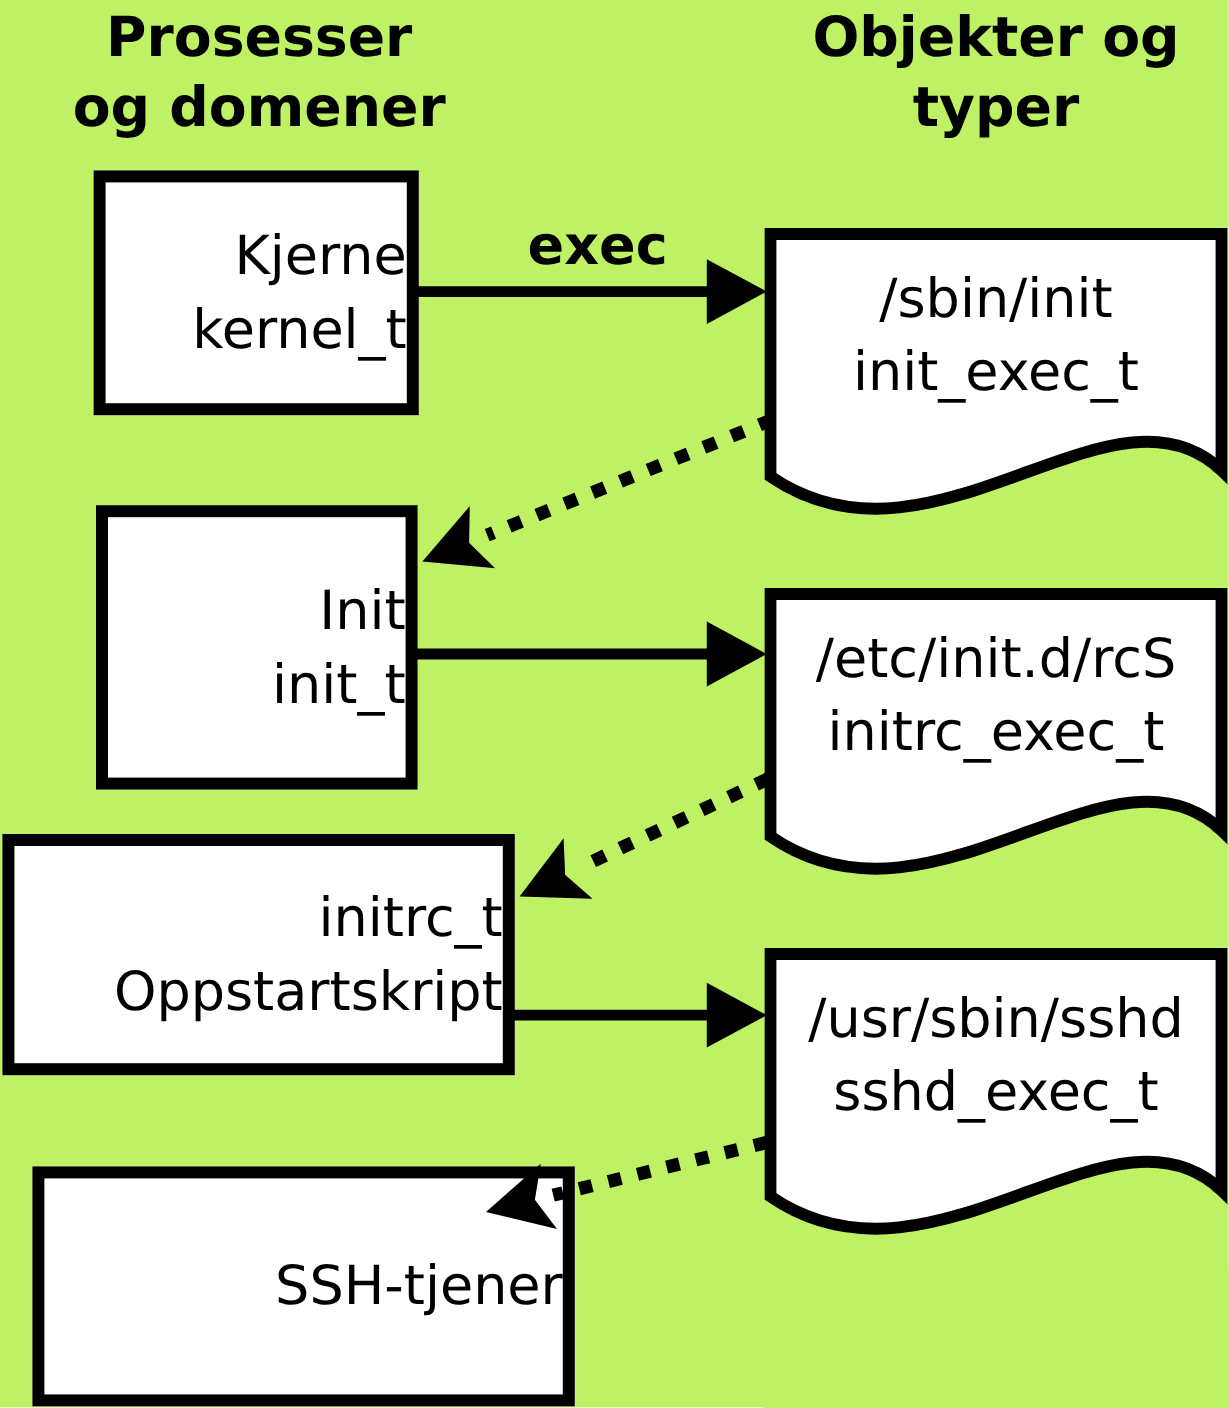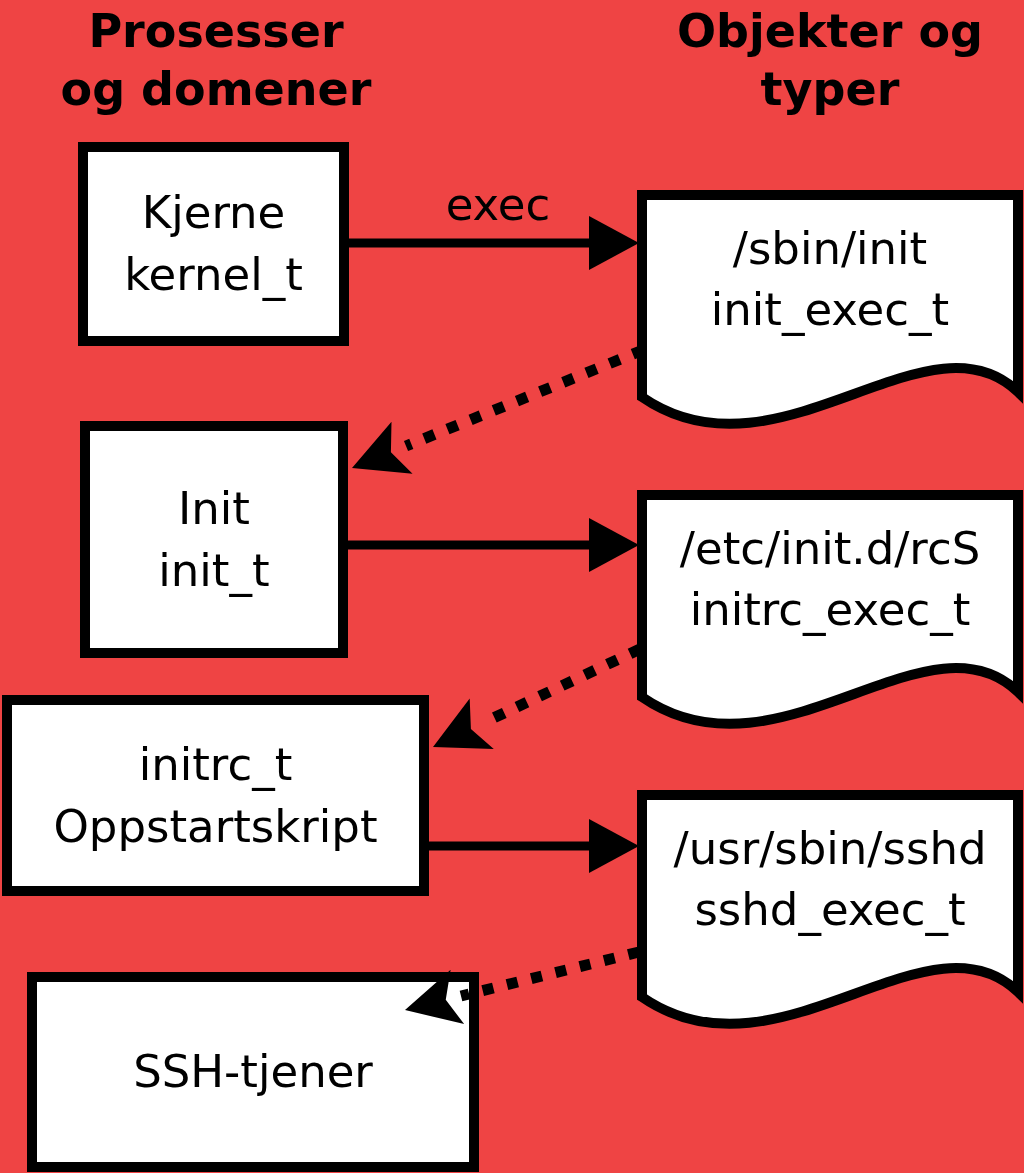--- a/index.html
+++ b/index.html
@@ -1,37 +1,37 @@
 <!DOCTYPE html>
 <html><head>
 <meta charset="utf-8">
 <style>
   html,body{margin:0;padding:0;background:#fff;}
   .canvas{
-    position:relative;width:1024px;height:1173px;background:#ef4444;
+    position:relative;width:1024px;height:1173px;background:#bef264;
     font-family:"DejaVu Sans","Liberation Sans",sans-serif;color:#000;overflow:hidden;
   }
   .hdr{
     position:absolute;top:2px;font-weight:bold;font-size:46px;line-height:58px;
     text-align:center;white-space:nowrap;
   }
   .pbox{
     position:absolute;box-sizing:border-box;background:#fff;border:10px solid #000;
-    display:flex;flex-direction:column;justify-content:center;align-items:center;
+    display:flex;flex-direction:column;justify-content:center;align-items:flex-end;
     font-size:45px;line-height:62px;text-align:center;
   }
   .doc{position:absolute;width:386px;height:255px;}
   .doc svg{position:absolute;left:0;top:0;width:100%;height:100%;display:block;}
   .doc-text{
     position:absolute;left:8px;right:8px;top:28px;text-align:center;
     font-size:45px;line-height:61px;
   }
   .exec-label{
     position:absolute;left:428px;top:180px;width:140px;text-align:center;
-    font-size:45px;line-height:50px;
+    font-size:45px;line-height:50px;font-weight:bold;
   }
   .overlay{position:absolute;left:0;top:0;width:1024px;height:1173px;pointer-events:none;}
 </style>
 </head>
 <body>
 
 <div class="canvas">
 
   <div class="hdr" style="left:21px;width:390px">
     <div>Prosesser</div>

